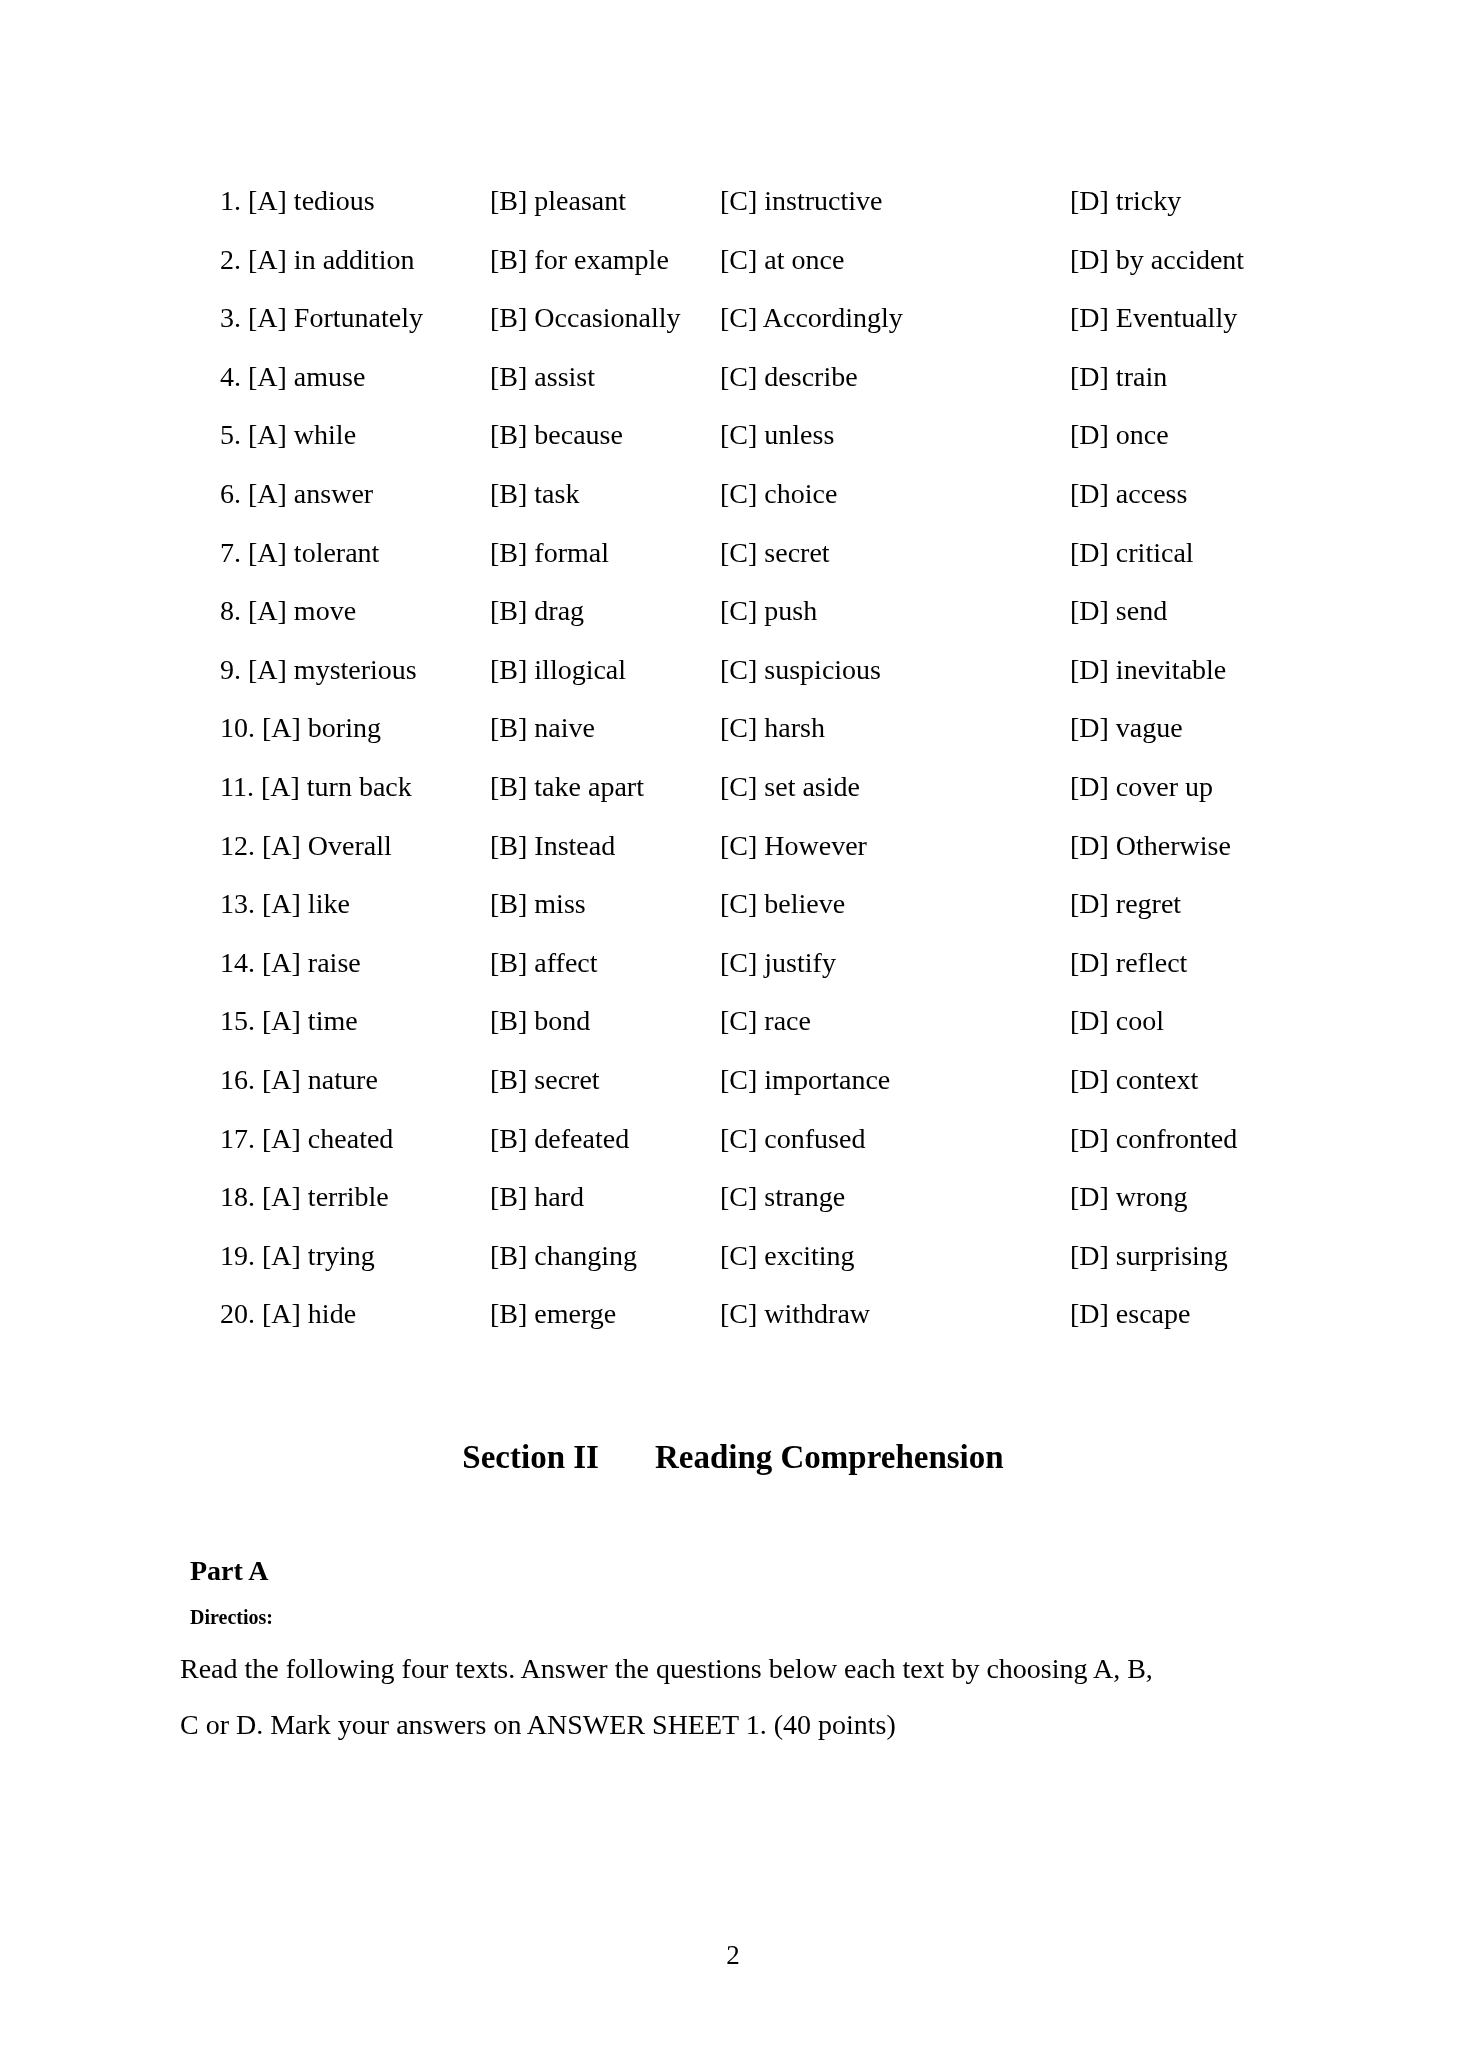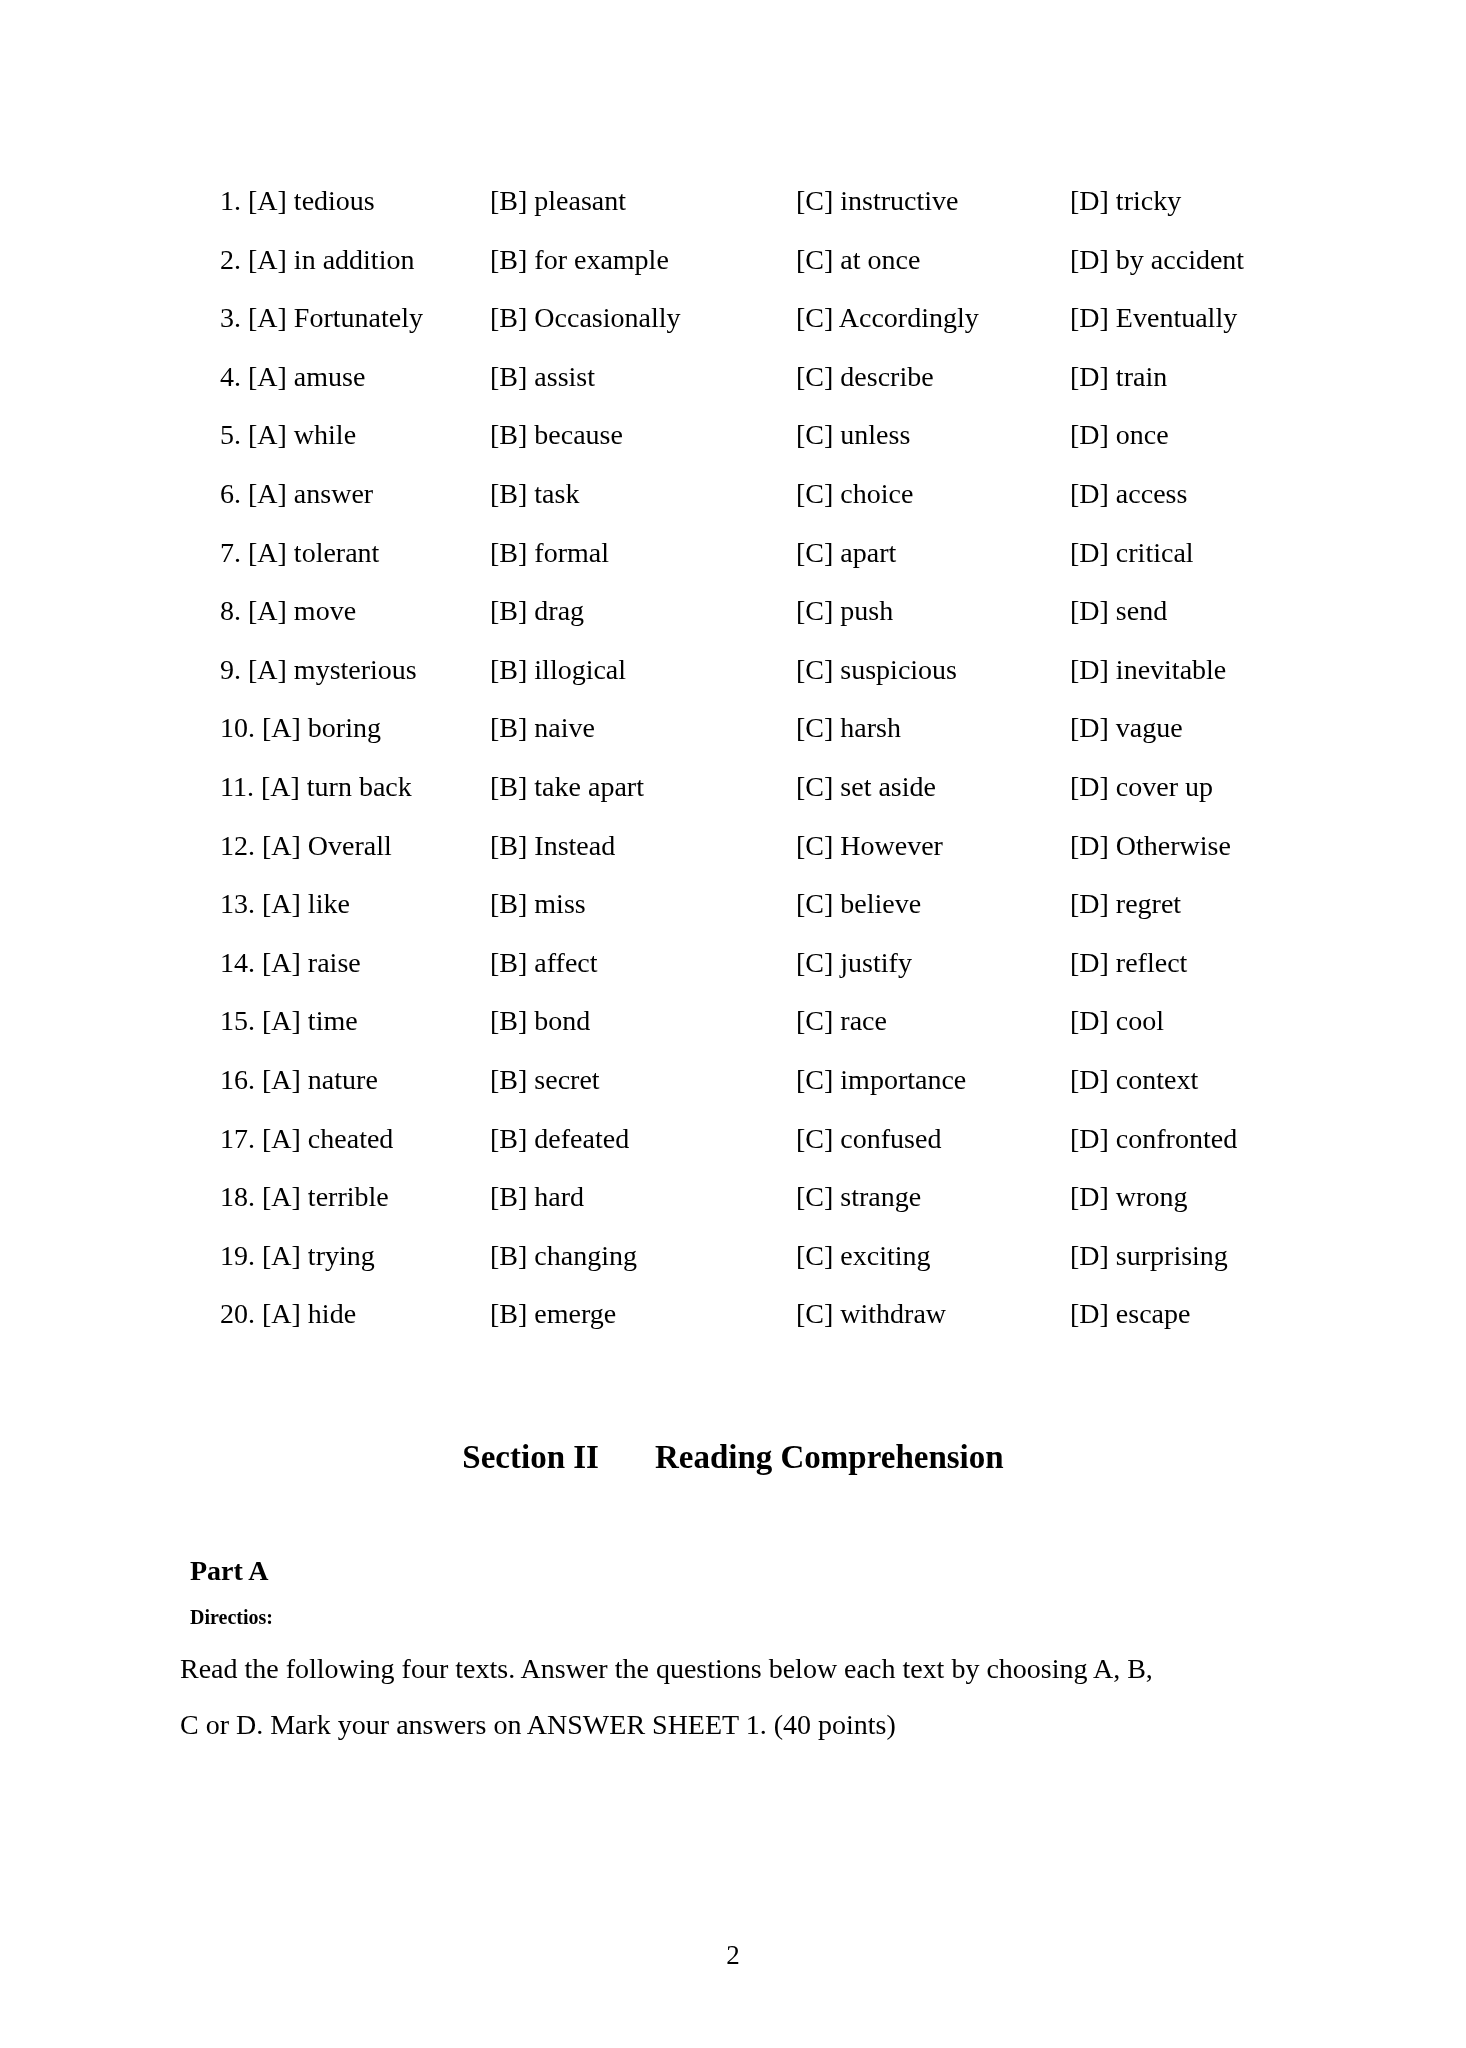--- a/index.html
+++ b/index.html
@@ -31,21 +31,21 @@
   .opt {
     position: absolute;
     top: 0;
     height: 58.6px;
     line-height: 58.6px;
     font-size: 28px;
     white-space: nowrap;
   }
   .opt-a { left: 220px; }
   .opt-b { left: 490px; text-align: center; }
-  .opt-c { left: 796px; text-align: center; }
+  .opt-c { left: 720px; text-align: center; }
   .opt-d { left: 1070px; }
   
   .section-heading {
     position: absolute;
     top: 1435px;
     left: 0;
     width: 100%;
     margin: 0;
     text-align: center;
     font-size: 33px;
@@ -130,21 +130,21 @@
       </div>
       <div class="q-row">
         <span class="opt opt-a">6. [A] answer</span>
         <span class="opt opt-b">[B] task</span>
         <span class="opt opt-c">[C] choice</span>
         <span class="opt opt-d">[D] access</span>
       </div>
       <div class="q-row">
         <span class="opt opt-a">7. [A] tolerant</span>
         <span class="opt opt-b">[B] formal</span>
-        <span class="opt opt-c">[C] apart</span>
+        <span class="opt opt-c">[C] secret</span>
         <span class="opt opt-d">[D] critical</span>
       </div>
       <div class="q-row">
         <span class="opt opt-a">8. [A] move</span>
         <span class="opt opt-b">[B] drag</span>
         <span class="opt opt-c">[C] push</span>
         <span class="opt opt-d">[D] send</span>
       </div>
       <div class="q-row">
         <span class="opt opt-a">9. [A] mysterious</span>

